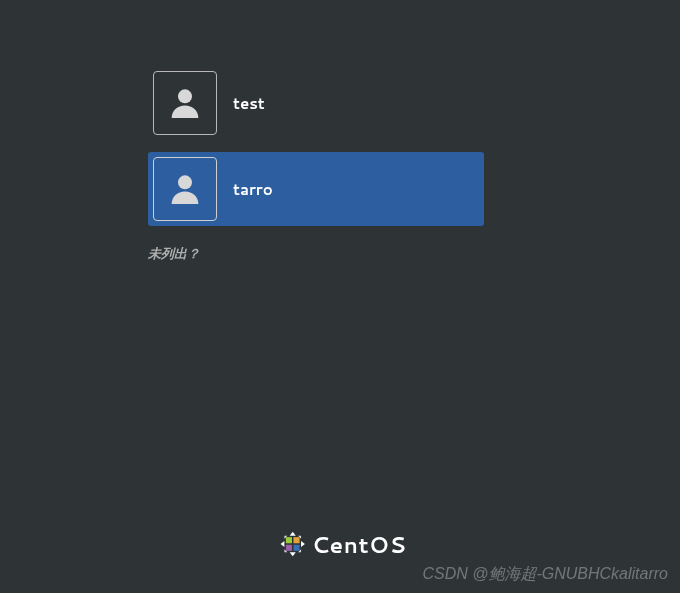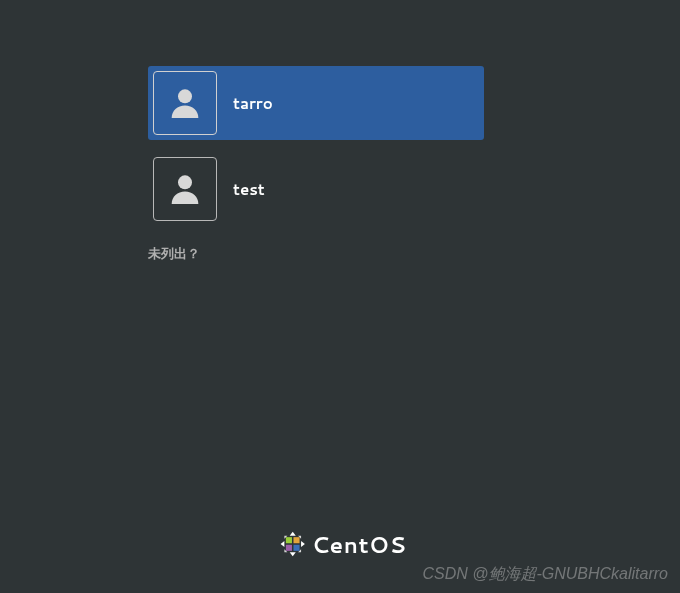--- a/index.html
+++ b/index.html
@@ -59,20 +59,21 @@
       margin-left: 16px;
     }
     .not-listed {
       position: absolute;
       top: 244px;
       left: 148px;
       color: #b0b0b0;
       font-size: 13px;
       font-weight: bold;
       cursor: pointer;
+      font-style: italic;
     }
     .brand {
       position: absolute;
       bottom: 30px;
       left: 50%;
       transform: translateX(-50%);
       display: flex;
       align-items: center;
       gap: 0;
     }
@@ -94,37 +95,37 @@
     }
     .centos-logo {
       width: 38px;
       height: 38px;
     }
   </style>
 </head>
 <body>
 
 <div class="user-list">
+  <div class="user-item">
+    <div class="avatar">
+      <svg viewBox="0 0 24 24">
+        <circle cx="12" cy="8" r="4.2" fill="#d8d8d8"></circle>
+        <path d="M 12 13.5 C 7.5 13.5 4 16.5 4 21 L 20 21 C 20 16.5 16.5 13.5 12 13.5 Z" fill="#d8d8d8"></path>
+      </svg>
+    </div>
+    <span class="username">test</span>
+  </div>
   <div class="user-item selected">
     <div class="avatar">
       <svg viewBox="0 0 24 24">
         <circle cx="12" cy="8" r="4.2" fill="#d8d8d8"></circle>
         <path d="M 12 13.5 C 7.5 13.5 4 16.5 4 21 L 20 21 C 20 16.5 16.5 13.5 12 13.5 Z" fill="#d8d8d8"></path>
       </svg>
     </div>
     <span class="username">tarro</span>
-  </div>
-  <div class="user-item">
-    <div class="avatar">
-      <svg viewBox="0 0 24 24">
-        <circle cx="12" cy="8" r="4.2" fill="#d8d8d8"></circle>
-        <path d="M 12 13.5 C 7.5 13.5 4 16.5 4 21 L 20 21 C 20 16.5 16.5 13.5 12 13.5 Z" fill="#d8d8d8"></path>
-      </svg>
-    </div>
-    <span class="username">test</span>
   </div>
 </div>
 
 <div class="not-listed">未列出？</div>
 
 <div class="brand">
   <svg class="centos-logo" viewBox="0 0 100 100">
     <g transform="translate(50,50)">
       <rect x="-18" y="-18" width="16" height="16" fill="#9acc3a" transform="rotate(0)"></rect>
       <rect x="2" y="-18" width="16" height="16" fill="#e3a33a"></rect>

